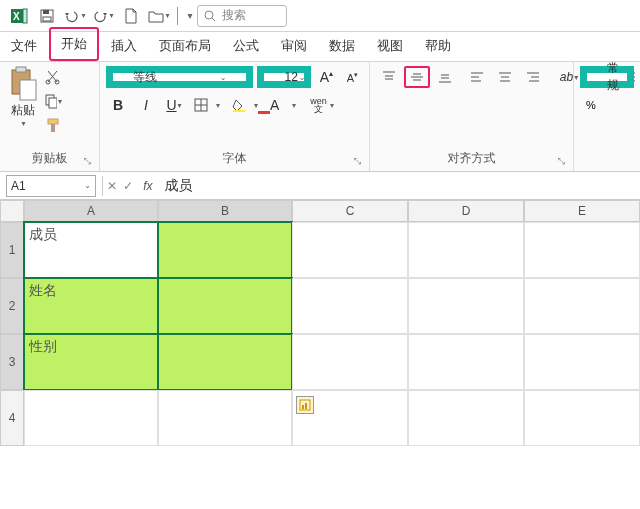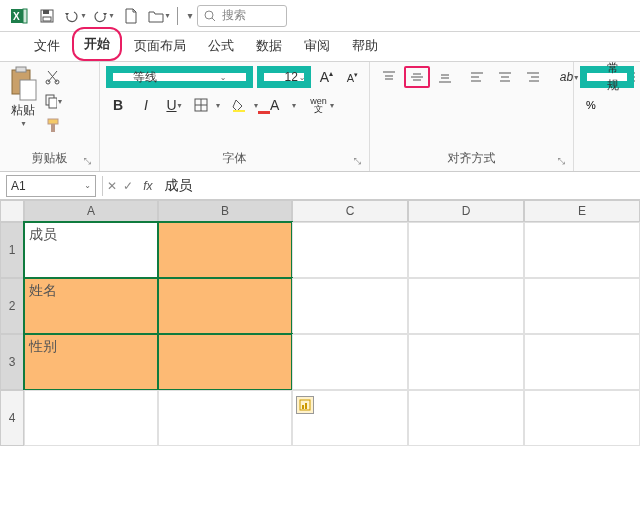--- a/index.html
+++ b/index.html
@@ -4,23 +4,23 @@
 <style>
 *{box-sizing:border-box;margin:0;padding:0;font-family:"Microsoft YaHei","Segoe UI",sans-serif}
 body{background:#fff;width:640px;height:509px;overflow:hidden;font-size:12px;color:#333}
 .titlebar{height:32px;display:flex;align-items:center;border-bottom:1px solid #d4d4d4}
 .titlebar .qat{display:flex;align-items:center;gap:2px;padding-left:6px}
 .qat-btn{width:26px;height:26px;display:flex;align-items:center;justify-content:center;border-radius:2px}
 .qat-sep{width:1px;height:18px;background:#999;margin:0 3px}
 .dropcaret{font-size:8px;color:#666;margin-left:1px}
 .title{flex:1;text-align:left;padding-left:14px;color:#555;font-size:13px}
 .searchbox{width:90px;height:22px;border:1px solid #bbb;border-radius:3px;display:flex;align-items:center;gap:6px;padding:0 6px;margin-right:8px;color:#888}
-.tabs{height:30px;display:flex;align-items:flex-end;padding-left:24px;gap:2px;border-bottom:1px solid #d4d4d4}
+.tabs{height:30px;display:flex;align-items:flex-end;padding-left:1px;gap:2px;border-bottom:1px solid #d4d4d4}
 .tab{padding:6px 10px;font-size:13px;color:#333;cursor:pointer}
-.tab.active{border:2.5px solid #e91e63;border-radius:12px;font-weight:700}
+.tab.active{border:2.5px solid #e91e63;border-radius:3px;font-weight:400}
 .ribbon{height:110px;display:flex;border-bottom:1px solid #ccc;background:#fafafa}
 .group{border-right:1px solid #ddd;padding:4px 6px 2px;display:flex;flex-direction:column}
 .group-body{flex:1;display:flex;align-items:flex-start;gap:4px}
 .group-label{text-align:center;font-size:12px;color:#555;padding:2px 0;position:relative}
 .group-label .launcher{position:absolute;right:2px;bottom:2px;font-size:9px;color:#666}
 .clip-col{display:flex;flex-direction:column;align-items:center;gap:2px}
 .mini-col{display:flex;flex-direction:column;gap:6px;padding-top:2px}
 .mini-btn{width:18px;height:18px;display:flex;align-items:center;justify-content:center}
 .font-col{display:flex;flex-direction:column;gap:6px}
 .font-row{display:flex;align-items:center;gap:4px}
@@ -42,21 +42,21 @@
 .sheet{position:relative}
 .colhdrs{display:flex;height:22px}
 .rowhdr,.cornhdr{width:24px;border:1px solid #ccc;background:#f3f3f3}
 .colhdr{border:1px solid #ccc;background:#f3f3f3;text-align:center;line-height:20px;font-size:12px;color:#555}
 .colhdr.selc{background:#d8d8d8}
 .cA{width:134px}.cB{width:134px}.cC{width:116px}.cD{width:116px}.cE{width:116px}
 .row{display:flex;height:56px}
 .row .rowhdr{line-height:54px;text-align:center;color:#555}
 .row .rowhdr.selc{background:#d8d8d8}
 .cell{border:1px solid #e0e0e0;background:#fff;padding:3px 4px;font-size:14px;color:#555;vertical-align:top}
-.selblock .cell{background:#fdba74;border:1px solid #333}
+.selblock .cell{background:#bef264;border:1px solid #333}
 .selblock .cell.active{background:#fff}
 .selborder{outline:2px solid #0f7b3e;outline-offset:-1px}
 .smarttag{position:absolute;width:18px;height:18px;border:1px solid #999;background:#fff2cc;display:flex;align-items:center;justify-content:center;font-size:10px}
 svg{display:block}
 </style>
 </head>
 <body>
 
 <div class="titlebar">
   <div class="qat">
@@ -110,24 +110,26 @@
         <circle cx="5" cy="5" r="4" fill="none" stroke="#888"></circle>
         <line x1="8" y1="8" x2="11" y2="11" stroke="#888"></line>
       </svg>
     <span>搜索</span>
   </div>
 </div>
 
 <div class="tabs">
   <div class="tab">文件</div>
   <div class="tab active">开始</div>
+  <div class="tab">插入</div>
   <div class="tab">页面布局</div>
   <div class="tab">公式</div>
+  <div class="tab">审阅</div>
   <div class="tab">数据</div>
-  <div class="tab">审阅</div>
+  <div class="tab">视图</div>
   <div class="tab">帮助</div>
 </div>
 
 <div class="ribbon">
 
   <div class="group" style="width:100px">
     <div class="group-body">
       <div class="clip-col">
         <div style="text-align:center">
           <svg width="34" height="36">

